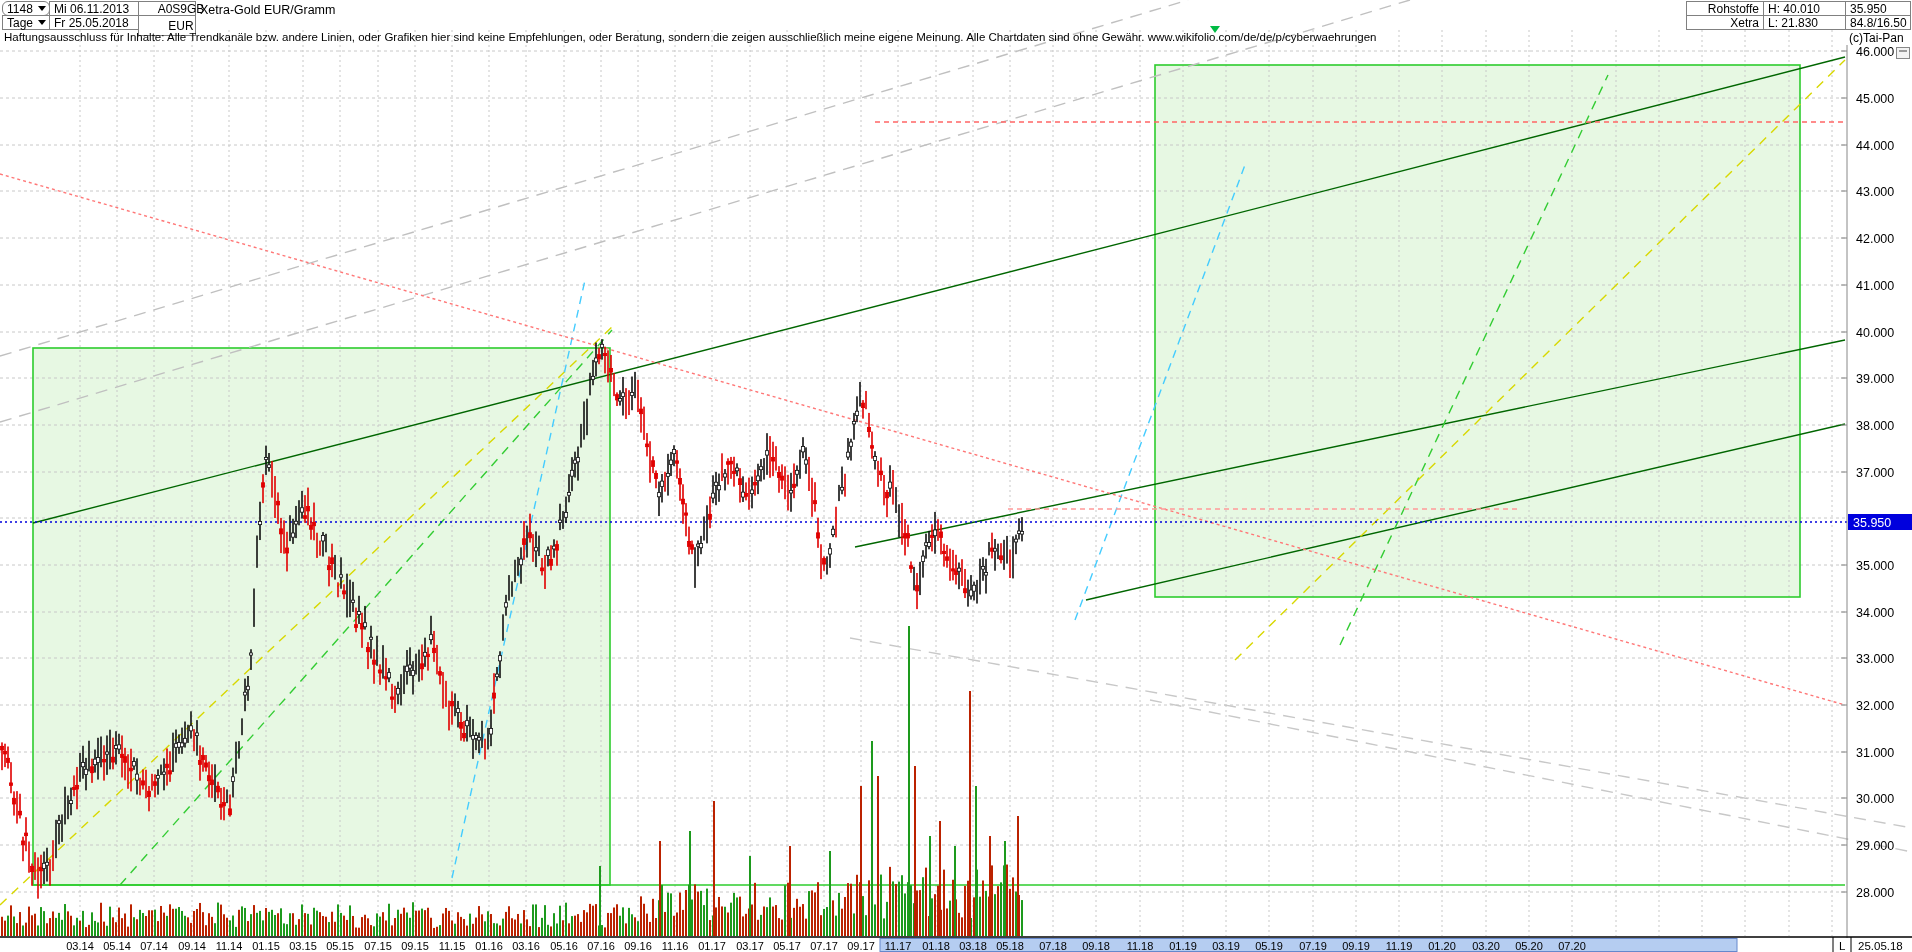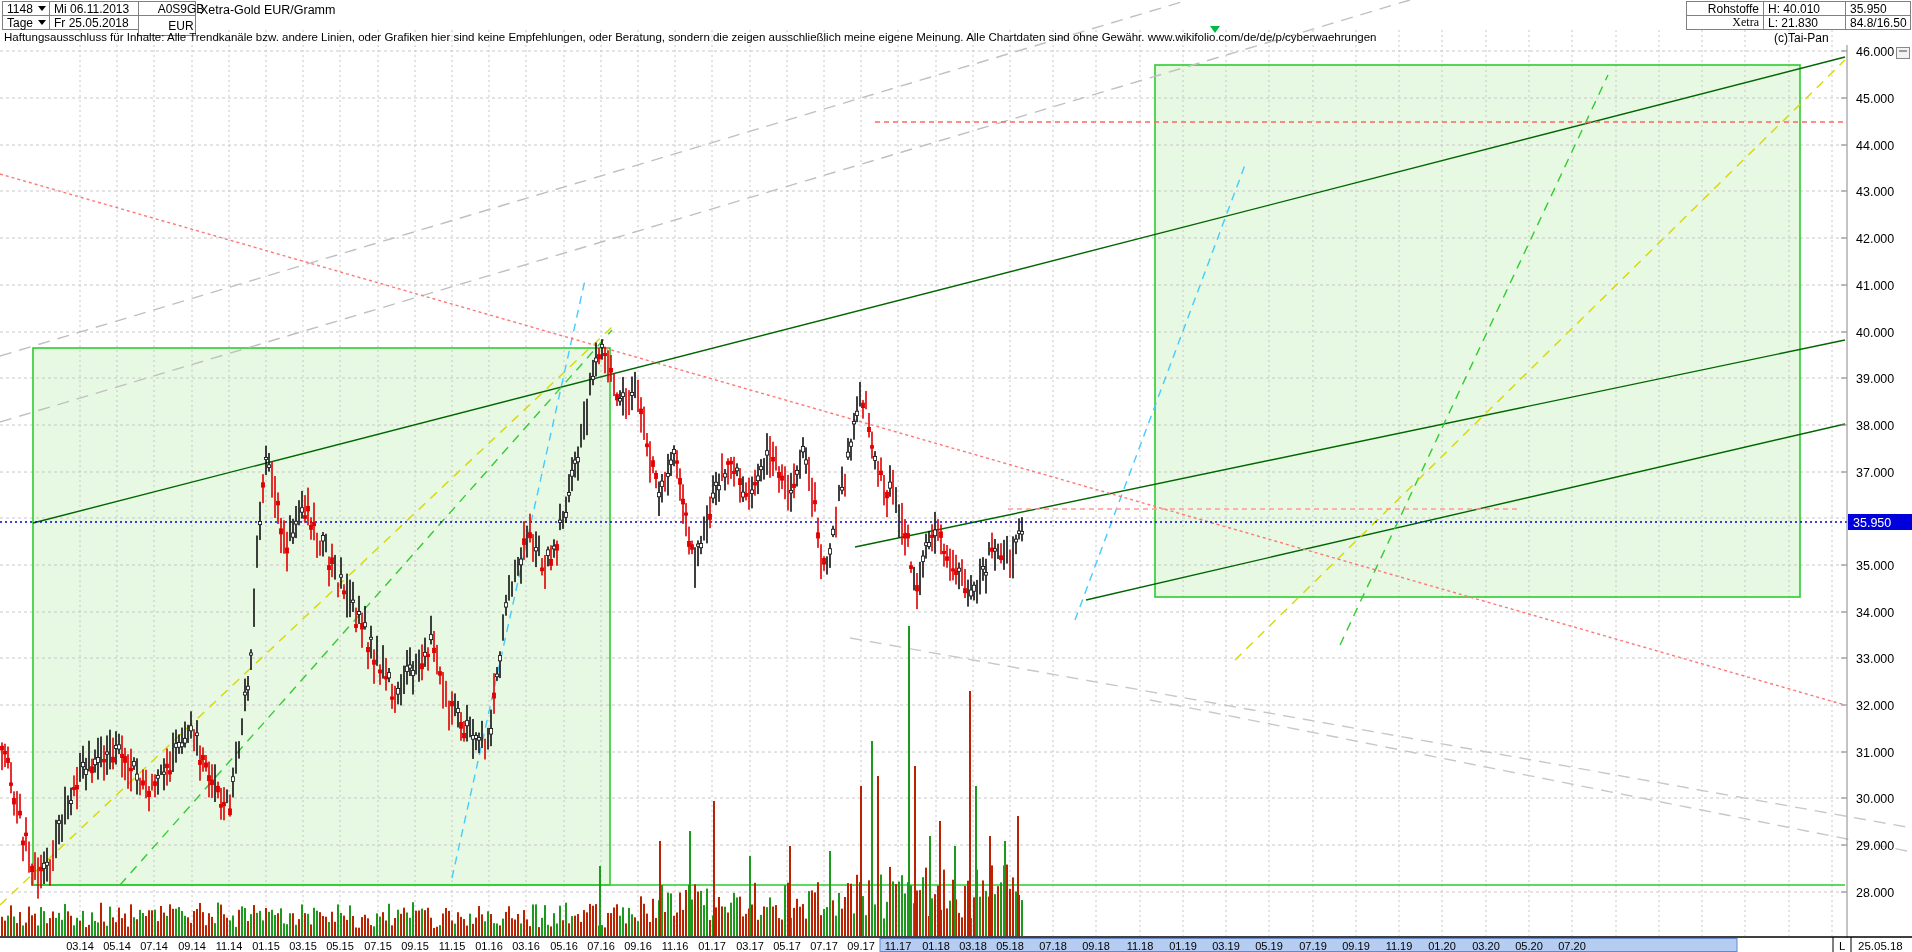--- a/index.html
+++ b/index.html
@@ -9,21 +9,21 @@
   .cell{position:absolute;box-sizing:border-box;border:1px solid #808080;
         background:#fff;display:flex;align-items:center;padding:0 4px;
         font-size:12px;color:#000;white-space:nowrap;}
   .cell.center{justify-content:center;padding-left:32px;}
   .cell.right{justify-content:flex-end;}
   .caret{display:inline-block;margin-left:5px;width:0;height:0;
          border-left:4px solid transparent;border-right:4px solid transparent;
          border-top:5px solid #000;}
   #symbol-name{position:absolute;left:200px;top:3px;font-size:12.5px;color:#000;}
   #disclaimer{position:absolute;left:4px;top:31px;font-size:11.5px;color:#000;white-space:nowrap;}
-  #copyright{position:absolute;left:1774px;top:31px;font-size:12px;color:#000;}
+  #copyright{position:absolute;left:1849px;top:31px;font-size:12px;color:#000;}
   #restore-btn{position:absolute;left:1896px;top:47px;width:12px;height:10px;
                border:1px solid #888;background:#f2f2f2;}
   #restore-btn:before{content:"";position:absolute;left:2px;top:2px;right:2px;height:2px;background:#999;}
 </style>
 </head>
 <body>
 
 <div id="app">
 
   <svg id="chart-svg" width="1912" height="952">
@@ -1136,21 +1136,21 @@
 
     <polygon id="signal-marker" points="1210,26 1220,26 1215,33" fill="#00bb44"></polygon>
 
     <rect id="cur-bg" x="1848" y="514" width="64" height="16" fill="#0000dd"></rect>
     <text id="cur-txt" x="1853" y="526.5" font-size="12.5" fill="#ffffff">35.950</text>
 
     <text x="1839" y="950" font-size="11.5" fill="#000">L</text>
     <text x="1858" y="950" font-size="11.5" fill="#000">25.05.18</text>
   </svg>
 
-  <div class="cell" style="left:2px;top:1px;width:48px;height:15px;">
+  <div class="cell" style="left:2px;top:1px;width:48px;height:15px;border-radius:6px;">
     <span>1148</span>
       <span class="caret"></span>
   </div>
   <div class="cell" style="left:49px;top:1px;width:90px;height:15px;">
     <span>Mi 06.11.2013</span>
   </div>
   <div class="cell center" style="left:138px;top:1px;width:58px;height:15px;">
     <span>A0S9GB</span>
   </div>
   <div class="cell" style="left:2px;top:15px;width:48px;height:15px;">
@@ -1167,21 +1167,21 @@
 
   <div class="cell right" style="left:1686px;top:1px;width:78px;height:15px;">
     <span>Rohstoffe</span>
   </div>
   <div class="cell" style="left:1763px;top:1px;width:83px;height:15px;text-align:right;">
     <span>H: 40.010</span>
   </div>
   <div class="cell" style="left:1845px;top:1px;width:66px;height:15px;">
     <span>35.950</span>
   </div>
-  <div class="cell right" style="left:1686px;top:15px;width:78px;height:15px;font-family:Liberation Serif, serif;">
+  <div class="cell right" style="left:1686px;top:15px;width:78px;height:15px;">
     <span>Xetra</span>
   </div>
   <div class="cell" style="left:1763px;top:15px;width:83px;height:15px;">
     <span>L: 21.830</span>
   </div>
   <div class="cell" style="left:1845px;top:15px;width:66px;height:15px;">
     <span>84.8/16.50</span>
   </div>
 
   <div id="disclaimer">Haftungsausschluss für Inhalte: Alle Trendkanäle bzw. andere Linien, oder Grafiken hier sind keine Empfehlungen, oder Beratung, sondern die zeigen ausschließlich meine eigene Meinung. Alle Chartdaten sind ohne Gewähr.  www.wikifolio.com/de/de/p/cyberwaehrungen</div>

